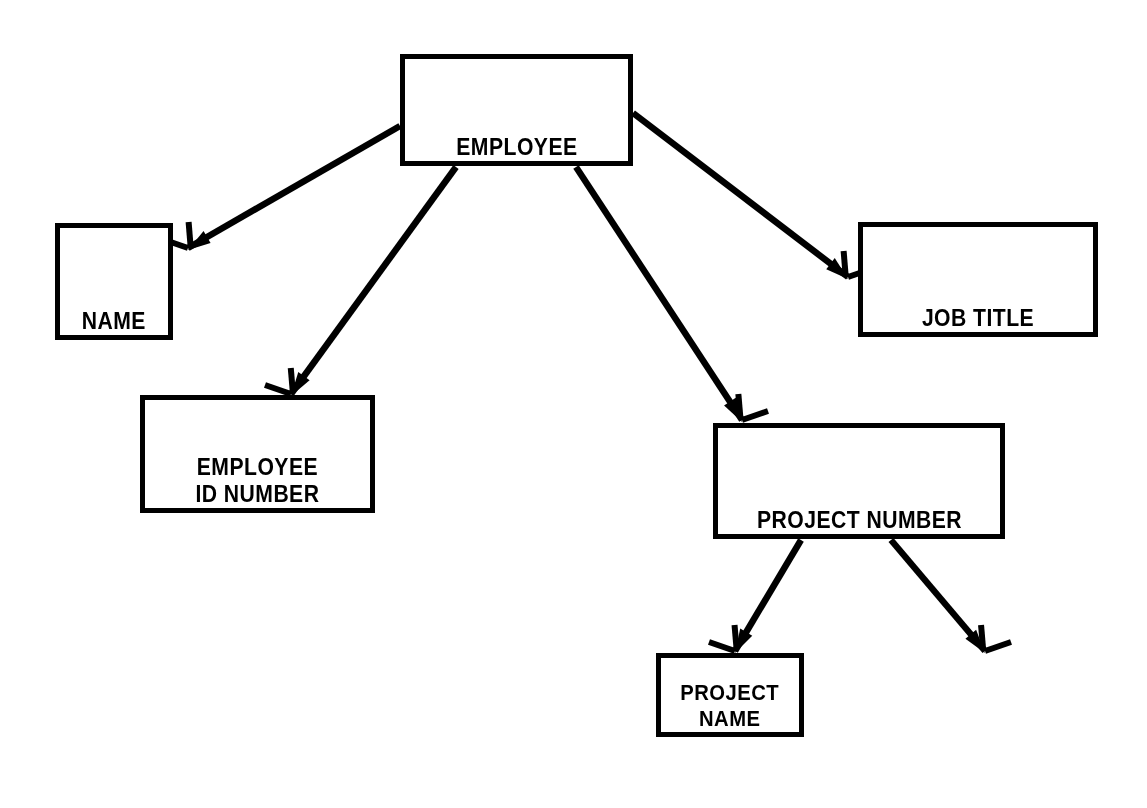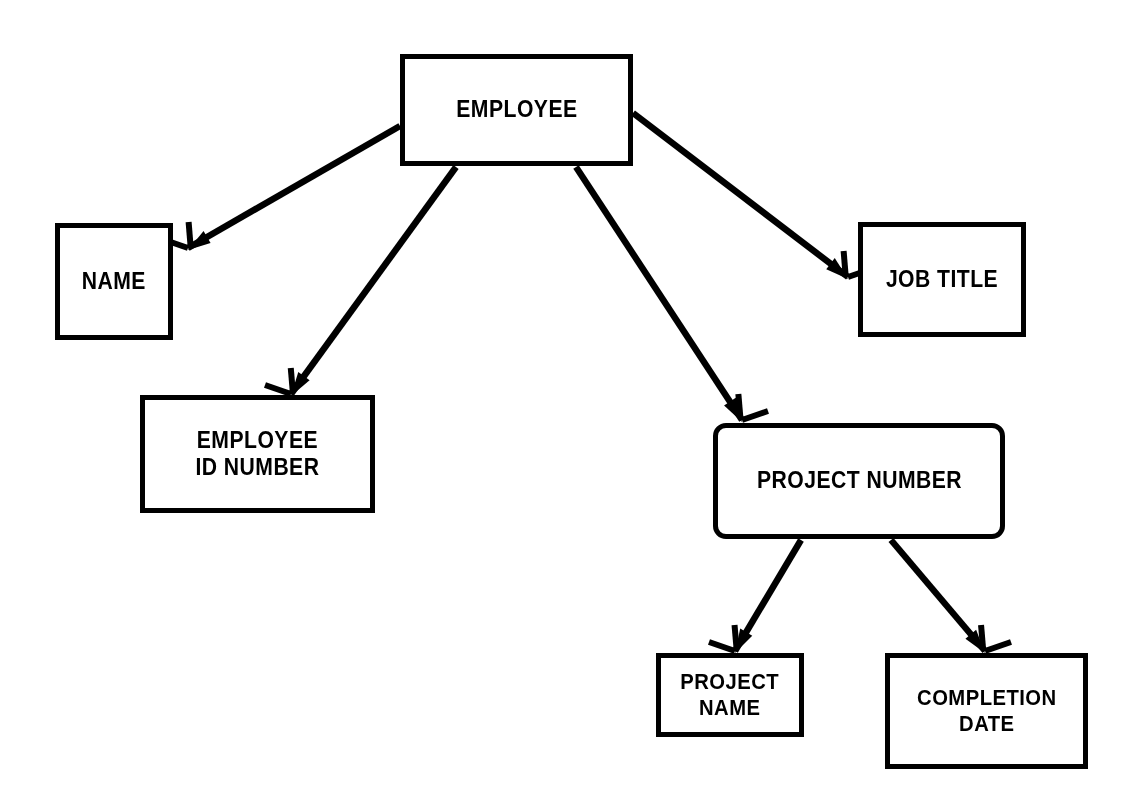--- a/index.html
+++ b/index.html
@@ -25,21 +25,21 @@
     width: 1147px;
     height: 808px;
     pointer-events: none;
   }
   .node {
     position: absolute;
     box-sizing: border-box;
     background: #ffffff;
     border: 5px solid #000000;
     display: flex;
-    align-items: center;
+    align-items: flex-end;
     justify-content: center;
     text-align: center;
     z-index: 2;
   }
   .node-label {
     font-family: "Liberation Sans", sans-serif;
     font-weight: bold;
     font-size: 23px;
     line-height: 1.18;
     letter-spacing: 0.5px;
@@ -114,31 +114,27 @@
 
   <div class="node" id="node-name" style="left: 55px; top: 223px; width: 118px; height: 117px; border-color: rgb(0, 0, 0);">
     <span class="node-label" style="font-size: 23px;">NAME</span>
   </div>
 
   <div class="node" id="node-employee-id-number" style="left: 140px; top: 395px; width: 235px; height: 118px; border-color: rgb(0, 0, 0);">
     <span class="node-label" style="font-size: 23px;">EMPLOYEE
 ID NUMBER</span>
   </div>
 
-  <div class="node" id="node-job-title" style="left: 858px; top: 222px; width: 168px; height: 115px; border-color: rgb(0, 0, 0);">
+  <div class="node" id="node-job-title" style="left: 858px; top: 222px; width: 240px; height: 115px; border-color: rgb(0, 0, 0);">
     <span class="node-label" style="font-size: 23px;">JOB TITLE</span>
   </div>
 
-  <div class="node" id="node-project-number" style="left: 713px; top: 423px; width: 292px; height: 116px; border-color: rgb(0, 0, 0); border-radius: 13px;">
+  <div class="node" id="node-project-number" style="left: 713px; top: 423px; width: 292px; height: 116px; border-color: rgb(0, 0, 0);">
     <span class="node-label" style="font-size: 23px;">PROJECT NUMBER</span>
   </div>
 
   <div class="node" id="node-project-name" style="left: 656px; top: 653px; width: 148px; height: 84px; border-color: rgb(0, 0, 0);">
     <span class="node-label small" style="font-size: 22px;">PROJECT
 NAME</span>
   </div>
 
-  <div class="node" id="node-completion-date" style="left: 885px; top: 653px; width: 203px; height: 116px; border-color: rgb(0, 0, 0);">
-    <span class="node-label small" style="font-size: 22px;">COMPLETION
-DATE</span>
-  </div>
 
 </div>
 
 </body></html>

